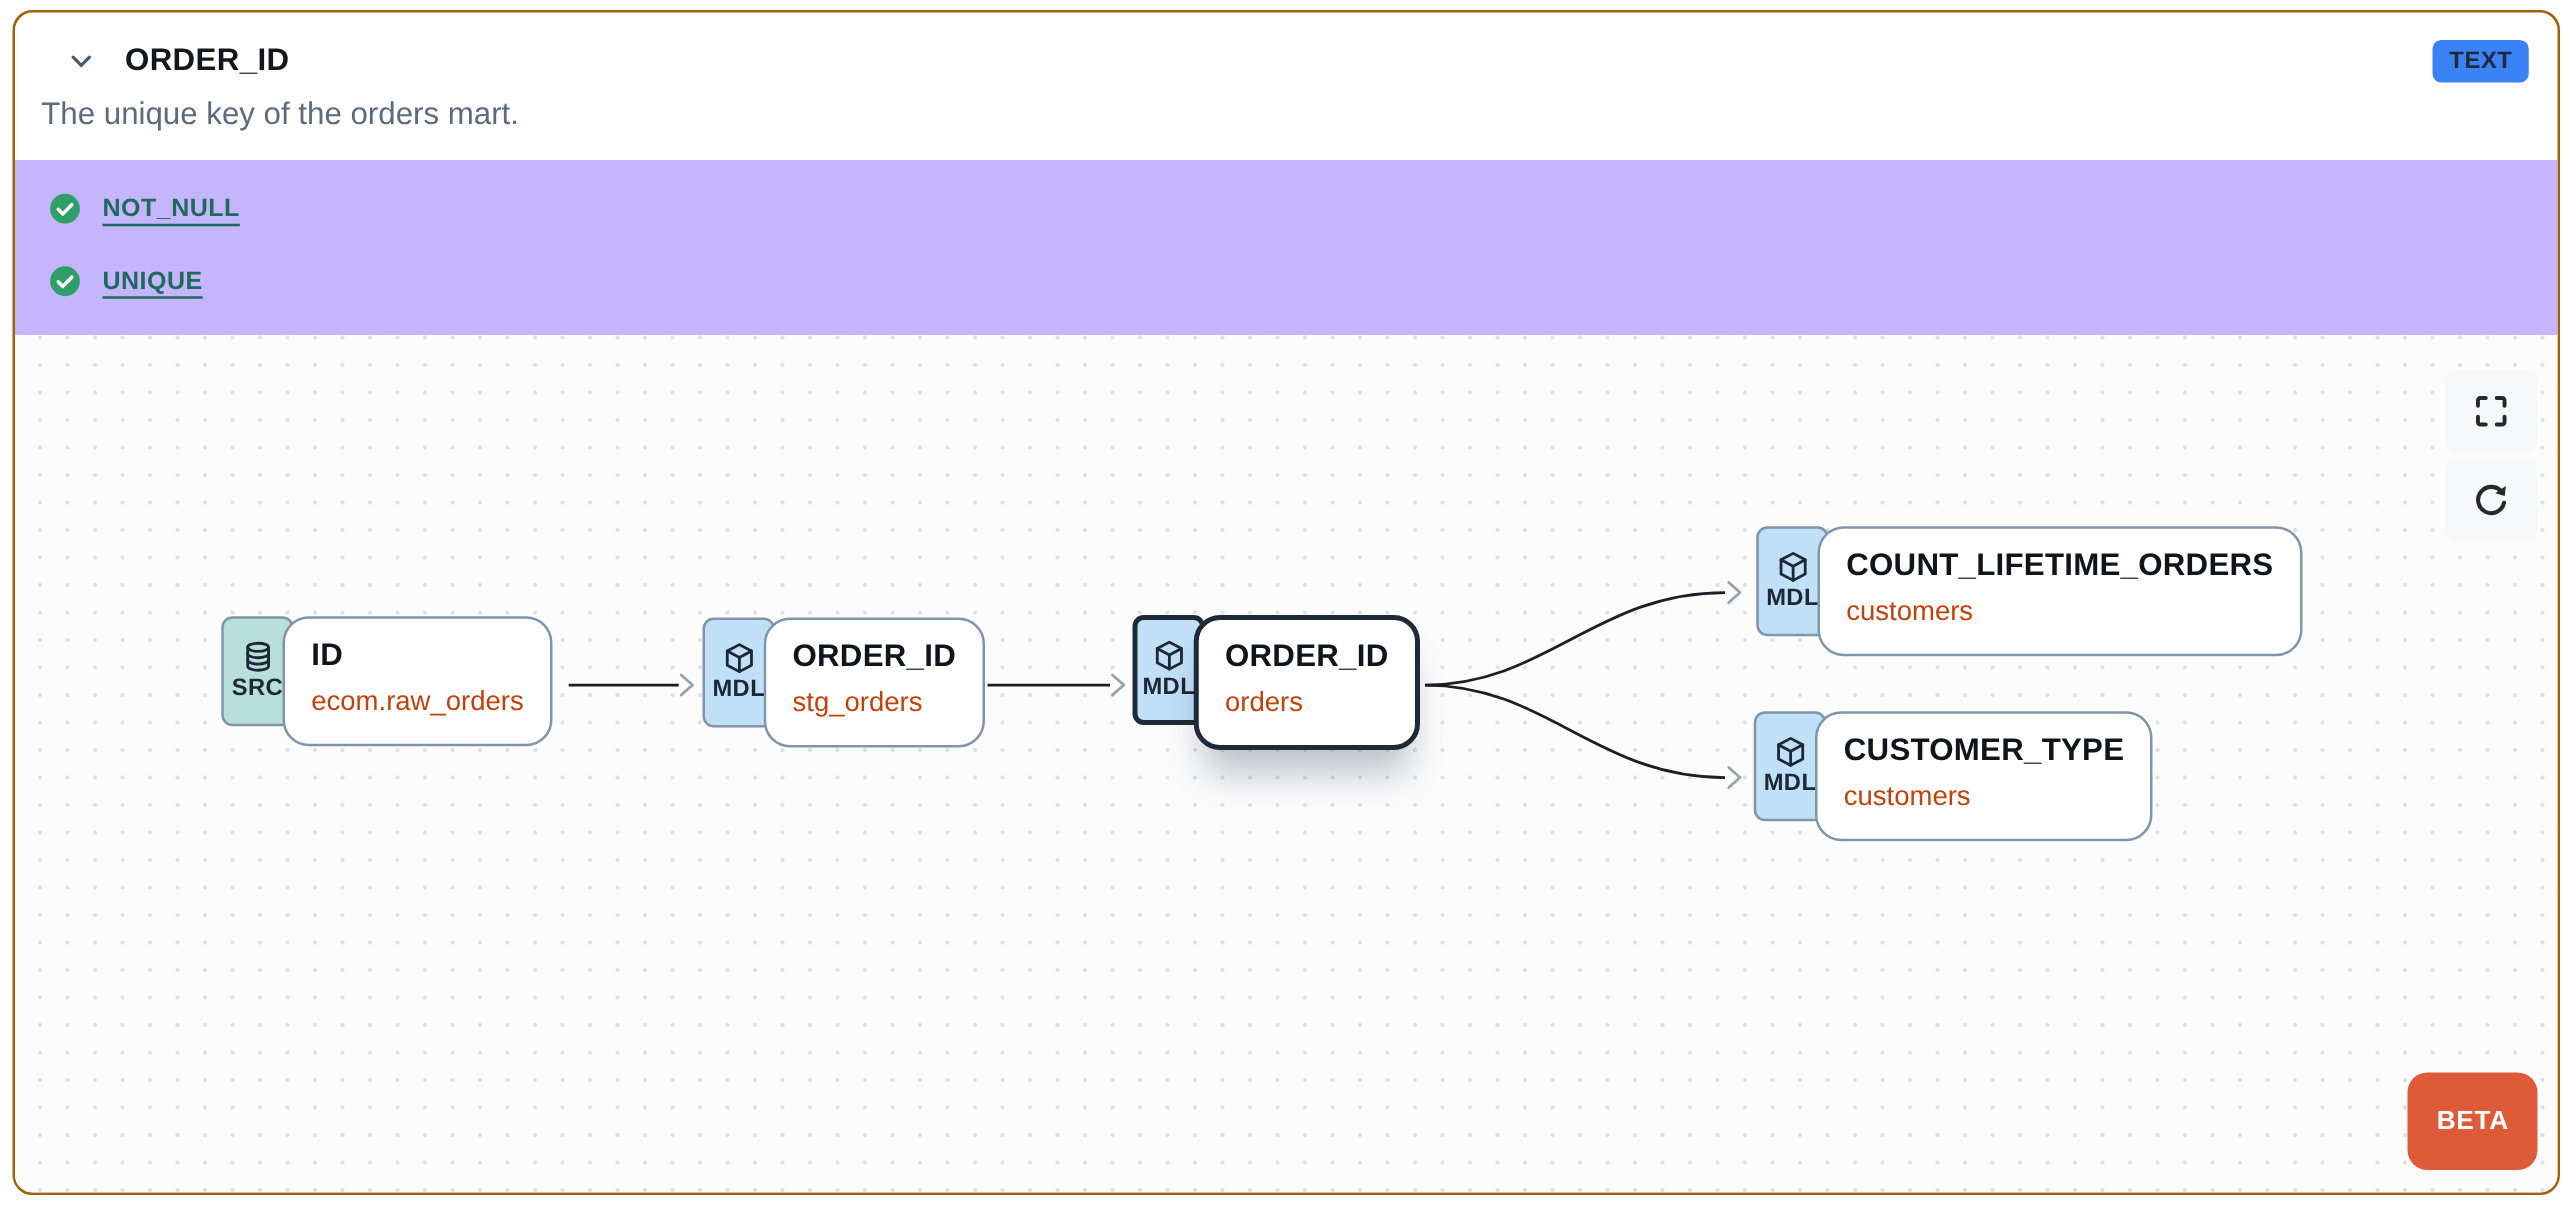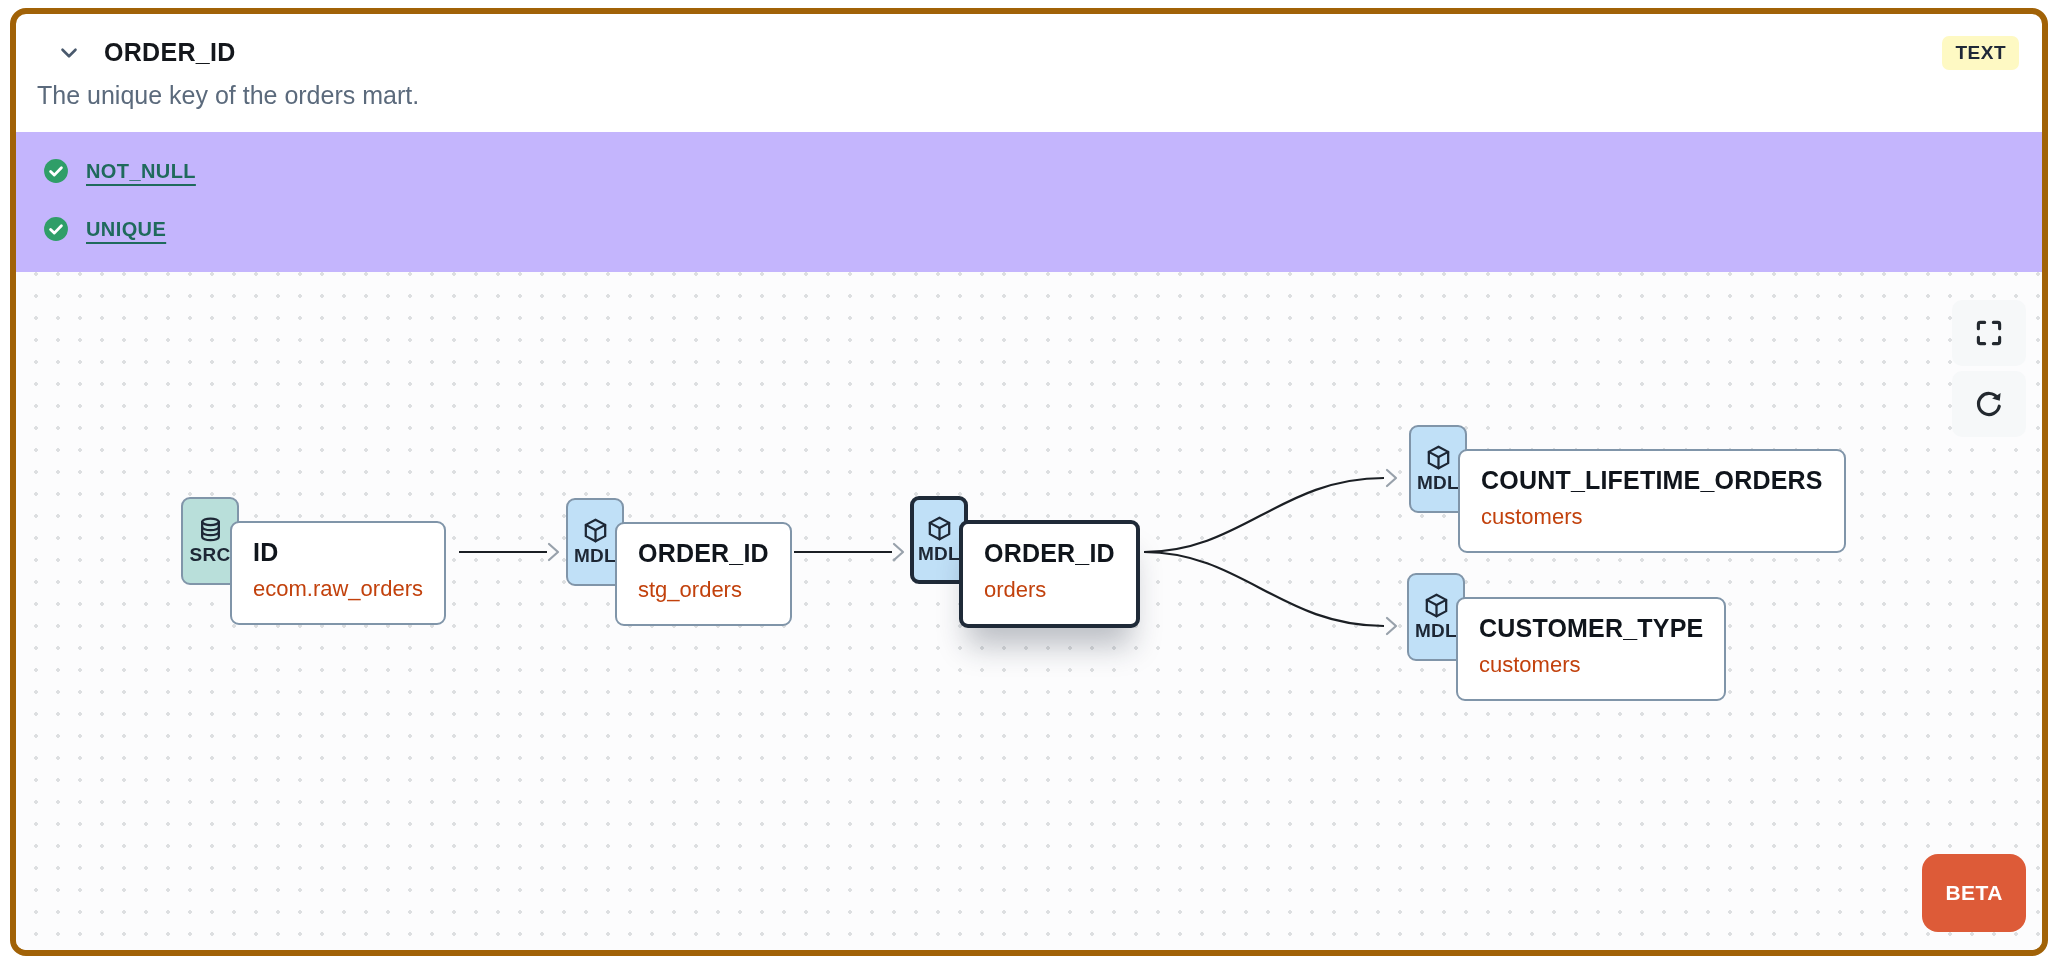--- a/index.html
+++ b/index.html
@@ -1,30 +1,30 @@
 <!DOCTYPE html>
 <html><head>
 <meta charset="utf-8">
 <style>
   * { margin:0; padding:0; box-sizing:border-box; }
   html,body { width:2058px; height:964px; background:#fff; font-family:"Liberation Sans", sans-serif; }
 
   .panel {
     position:absolute; left:10px; top:8px; width:2038px; height:948px;
-    background:#fff; border:6px solid #a16207; border-radius:16px;
+    background:#fff; border:2px solid #a16207; border-radius:16px;
     display:flex; flex-direction:column; overflow:hidden;
   }
 
   
   .hdr { display:flex; align-items:center; padding:24px 24px 0 40px; }
   .chev-btn { width:26px; height:26px; border:none; background:transparent; cursor:pointer; display:flex; align-items:center; justify-content:center; }
   .hdr-title { margin-left:22px; font-size:25px; font-weight:700; color:#14171c; letter-spacing:.3px; }
   .type-badge {
     position:absolute; top:22px; right:23px;
-    background:#fef9c3; color:#202938; font-size:19px; font-weight:700;
+    background:#3b82f6; color:#202938; font-size:19px; font-weight:700;
     padding:6px 13px; border-radius:7px; letter-spacing:.5px;
   }
   .desc { margin:14px 10px 0 21px; font-size:25px; color:#5b6a7c; }
 
   
   .tests { margin-top:22px; background:#c4b5fd; padding:10px 0 14px; }
   .test-row { height:58px; display:flex; align-items:center; padding-left:27px; }
   .test-check { width:26px; height:26px; flex:0 0 auto; }
   .test-link {
     margin-left:17px; font-size:20px; font-weight:700; letter-spacing:.4px;
@@ -44,22 +44,22 @@
   .badge {
     width:58px; height:88px; border:2px solid #8095a9; border-radius:9px;
     display:flex; flex-direction:column; align-items:center; justify-content:center;
     gap:1px; margin-right:-9px; position:relative;
   }
   .badge.src { background:#b9dfda; }
   .badge.mdl { background:#c0e0f7; }
   .badge span { font-size:19px; font-weight:700; color:#1d2735; letter-spacing:.3px; }
   .badge svg { width:27px; height:27px; }
   .ncard {
-    background:#fff; border:2px solid #8095a9; border-radius:9px;
-    min-height:104px; padding:15px 21px 12px 21px; position:relative;margin-top:24px;
+    background:#fff; border:2px solid #8095a9; border-radius:21px;
+    min-height:104px; padding:15px 21px 12px 21px; position:relative;
   }
   .ntitle { font-size:25px; font-weight:700; color:#10151c; letter-spacing:.2px; white-space:nowrap; }
   .nsub { margin-top:9px; font-size:22px; color:#c2410c; white-space:nowrap; }
   .node.selected .badge, .node.selected .ncard { border:4px solid #1f2a38; }
   .node.selected .ncard { min-height:108px; box-shadow:0 26px 30px -8px rgba(25,35,55,.28); }
 
   
   .controls { position:absolute; top:28px; right:16px; display:flex; flex-direction:column; gap:5px; }
   .ctrl-btn {
     width:74px; height:66px; border:none; border-radius:10px; background:#f6f8f9;

